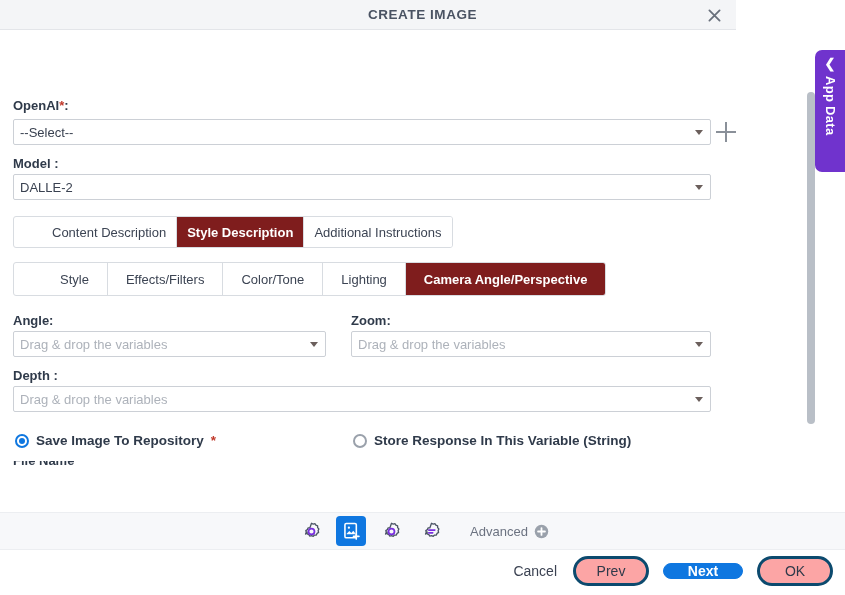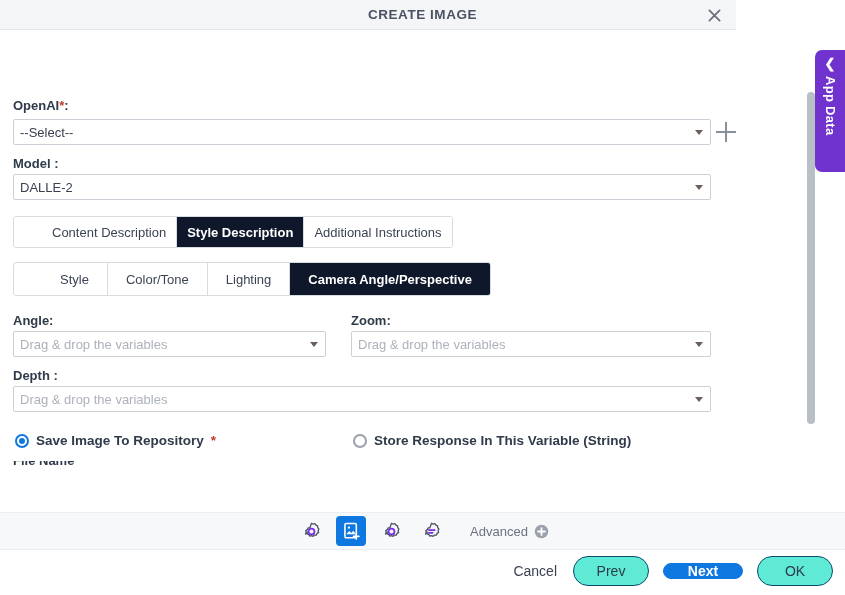--- a/index.html
+++ b/index.html
@@ -134,21 +134,21 @@
     align-items: center;
     justify-content: center;
     border-right: 1px solid #d8dce1;
     cursor: pointer;
     background: #fff;
     white-space: nowrap;
     box-sizing: border-box;
   }
   .tabgroup .tab:last-child { border-right: none; }
   .tabgroup .tab.active {
-    background: #0f172a;
+    background: #7f1d1d;
     color: #fff;
     font-weight: bold;
   }
   #tabs-primary { left: 13px; top: 216px; height: 32px; }
   #tabs-primary .tab { padding: 0 10px; }
   #tabs-secondary { left: 13px; top: 262px; height: 34px; }
   #tabs-secondary .tab { padding: 0 18px; }
 
   
   .radio-row {
@@ -291,23 +291,23 @@
     justify-content: center;
   }
   .btn-link {
     color: #3b4252;
     background: none;
     border: none;
     padding: 0 2px;
   }
   .btn-outline {
     width: 76px; height: 30px;
-    border: 1px solid #0c4a6e;
+    border: 3px solid #0c4a6e;
     border-radius: 16px;
-    background: #5eead4;
+    background: #fca5a5;
     color: #2f3a4a;
   }
   .btn-primary {
     width: 80px; height: 16px;
     border: 1px solid #0f77e0;
     border-radius: 16px;
     background: #0f77e0;
     color: #fff;
     font-weight: bold;
   }
@@ -343,20 +343,21 @@
   </div>
 
   <div class="tabgroup" id="tabs-primary">
     <div class="tab">Content Description</div>
     <div class="tab active">Style Description</div>
     <div class="tab">Additional Instructions</div>
   </div>
 
   <div class="tabgroup" id="tabs-secondary">
     <div class="tab">Style</div>
+    <div class="tab">Effects/Filters</div>
     <div class="tab">Color/Tone</div>
     <div class="tab">Lighting</div>
     <div class="tab active">Camera Angle/Perspective</div>
   </div>
 
   <div class="field-label" style="left:13px; top:313px;">Angle:</div>
   <div class="select-box placeholder-style" style="left:13px; top:331px; width:313px;">
     <span>Drag &amp; drop the variables</span>
     <span class="caret"></span>
   </div>

